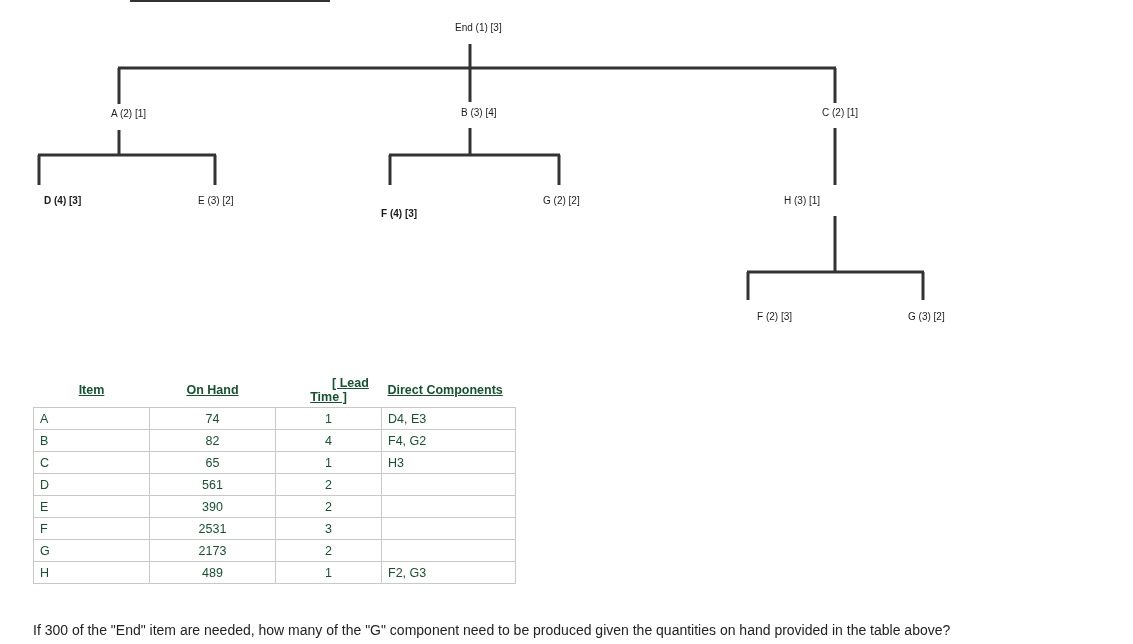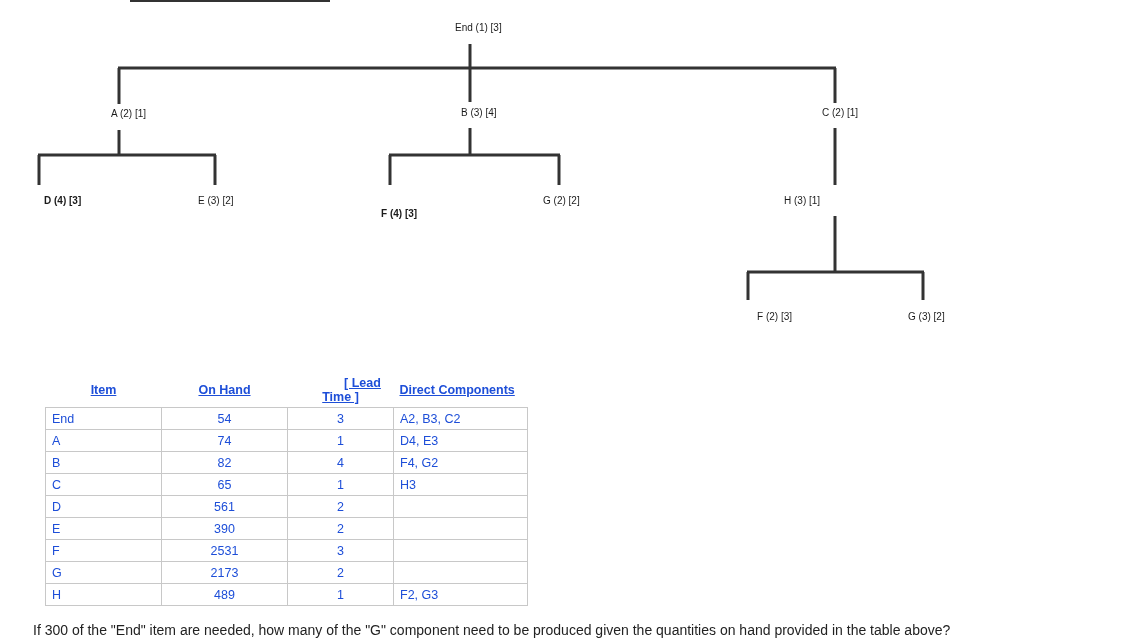--- a/index.html
+++ b/index.html
@@ -35,25 +35,25 @@
   }
   .node {
     position: absolute;
     font-size: 10px;
     color: #1b1b1b;
     white-space: nowrap;
   }
   
   .bom-table {
     position: absolute;
-    left: 45px;
+    left: 33px;
     top: 373px;
     border-collapse: collapse;
     font-size: 12.5px;
-    color: #1d4ed8;
+    color: #14532d;
   }
   .bom-table th {
     font-weight: normal;
     text-align: center;
     padding: 3px 8px 3px 8px;
     border: none;
     font-size: 12.5px;
   }
   .bom-table th span {
     text-decoration: underline;
@@ -140,26 +140,20 @@
     <thead>
       <tr>
         <th class="col-item"><span style="text-decoration: underline; font-weight: bold;">Item</span></th>
         <th class="col-onhand"><span style="text-decoration: underline; font-weight: bold;">On Hand</span></th>
         <th class="col-lead"><span style="text-decoration: underline; font-weight: bold; padding-left: 44px;">[ Lead Time ]</span></th>
         <th class="col-dc th-dc"><span style="text-decoration: underline; font-weight: bold;">Direct Components</span></th>
       </tr>
     </thead>
     <tbody>
       <tr>
-        <td class="col-item">End</td>
-        <td class="col-onhand">54</td>
-        <td class="col-lead">3</td>
-        <td class="col-dc">A2, B3, C2</td>
-      </tr>
-      <tr>
         <td class="col-item">A</td>
         <td class="col-onhand">74</td>
         <td class="col-lead">1</td>
         <td class="col-dc">D4, E3</td>
       </tr>
       <tr>
         <td class="col-item">B</td>
         <td class="col-onhand">82</td>
         <td class="col-lead">4</td>
         <td class="col-dc">F4, G2</td>

